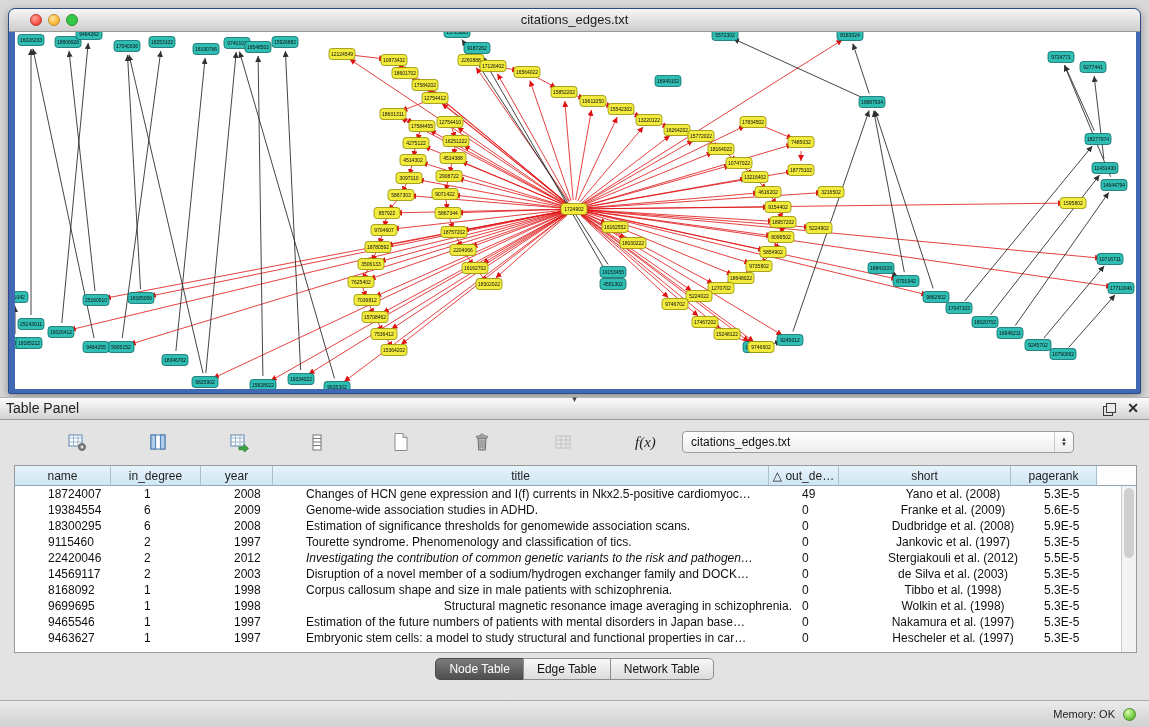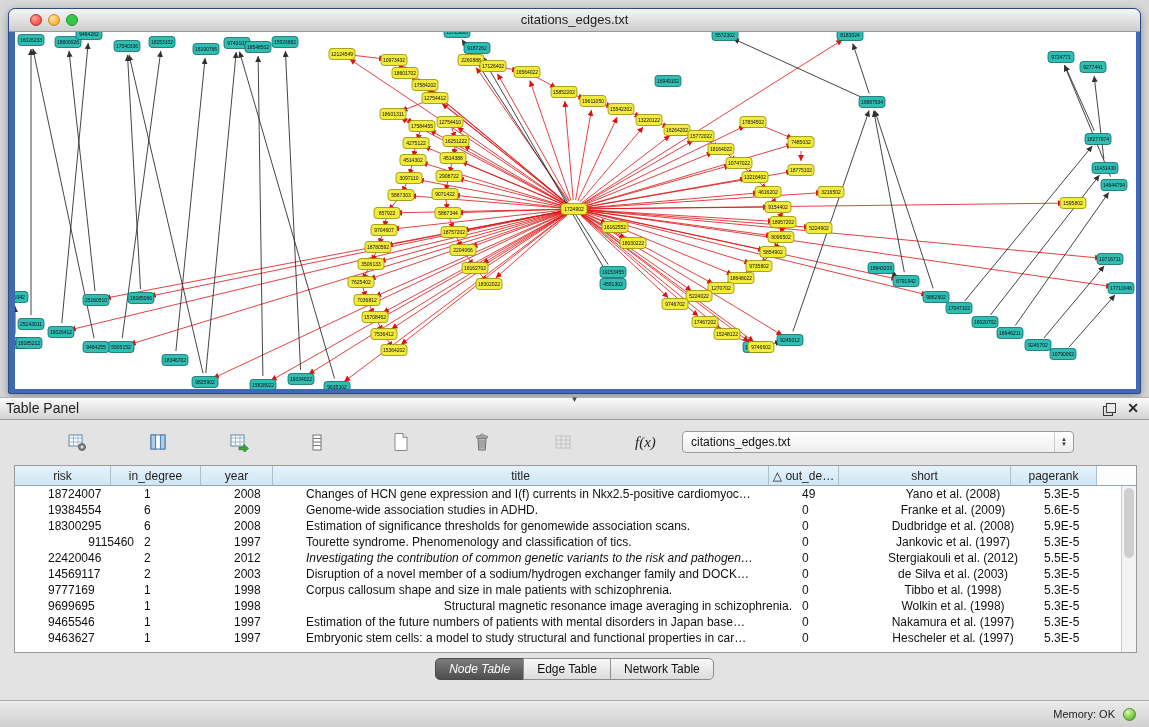--- a/index.html
+++ b/index.html
@@ -57,21 +57,21 @@
   .td{box-sizing:border-box;font-size:12px;line-height:16px;color:#101010;
     padding:0 5px;white-space:nowrap;overflow:hidden;}
   .vscroll{position:absolute;top:20px;right:0;width:14px;bottom:0;background:#f3f3f3;border-left:1px solid #cccccc;}
   .vthumb{position:absolute;left:2px;right:2px;top:2px;height:70px;background:#cfcfcf;border-radius:5px;}
   
   .tabs{position:absolute;left:0;top:260px;width:100%;display:flex;justify-content:center;}
   .seg{height:20px;line-height:20px;font-size:12px;padding:0 13px;
     border:1px solid #8d8d8d;background:linear-gradient(#f8f8f8,#dcdcdc);color:#111;margin-left:-1px;}
   .seg.first{border-radius:5px 0 0 5px;margin-left:0;}
   .seg.last{border-radius:0 5px 5px 0;}
-  .seg.active{background:linear-gradient(#7b7b7b,#4e4e4e);color:#fff;border-color:#4a4a4a;font-style:italic;}
+  .seg.active{background:linear-gradient(#7b7b7b,#4e4e4e);color:#fff;border-color:#4a4a4a;}
   
   .statusbar{position:absolute;left:0;top:700px;width:1149px;height:27px;
     background:linear-gradient(#ebebeb,#d0d0d0);border-top:1px solid #ababab;box-sizing:border-box;}
   .mem-label{position:absolute;right:34px;top:0;line-height:26px;font-size:11px;color:#222;}
   .mem-orb{position:absolute;right:13px;top:7px;width:13px;height:13px;border-radius:50%;
     background:radial-gradient(circle at 35% 28%,#dcf9ae,#7fd24b 55%,#3e9a1e);border:1px solid #4c8a29;box-sizing:border-box;}
 </style>
 </head>
 <body>
 
@@ -775,21 +775,21 @@
       <span class="combo-text">citations_edges.txt</span>
       <span class="combo-arrows">
           <span>▲</span>
           <span>▼</span>
         </span>
     </span>
   </div>
 
   <div class="table-area">
     <div class="thead" id="thead">
-        <div class="th" style="width: 96px;">risk</div>
+        <div class="th" style="width: 96px;">name</div>
         <div class="th" style="width: 90px;">in_degree</div>
         <div class="th" style="width: 72px;">year</div>
         <div class="th" style="width: 496px;">title</div>
         <div class="th" style="width: 70px;">△ out_de…</div>
         <div class="th" style="width: 172px;">short</div>
         <div class="th" style="width: 86px;">pagerank</div>
         <div class="th-filler"></div>
       </div>
     <div id="tbody">
         <div class="tr">
@@ -813,21 +813,21 @@
         <div class="tr">
           <div class="td" style="width: 96px; text-align: left;">18300295</div>
           <div class="td" style="width: 90px; text-align: left;">6</div>
           <div class="td" style="width: 72px; text-align: left;">2008</div>
           <div class="td" style="width: 496px; text-align: left;">Estimation of significance thresholds for genomewide association scans.</div>
           <div class="td" style="width: 70px; text-align: left;">0</div>
           <div class="td" style="width: 172px; text-align: center;">Dudbridge et al. (2008)</div>
           <div class="td" style="width: 86px; text-align: left;">5.9E-5</div>
         </div>
         <div class="tr">
-          <div class="td" style="width: 96px; text-align: right;">9115460</div>
+          <div class="td" style="width: 96px; text-align: left;">9115460</div>
           <div class="td" style="width: 90px; text-align: left;">2</div>
           <div class="td" style="width: 72px; text-align: left;">1997</div>
           <div class="td" style="width: 496px; text-align: left;">Tourette syndrome. Phenomenology and classification of tics.</div>
           <div class="td" style="width: 70px; text-align: left;">0</div>
           <div class="td" style="width: 172px; text-align: center;">Jankovic et al. (1997)</div>
           <div class="td" style="width: 86px; text-align: left;">5.3E-5</div>
         </div>
         <div class="tr">
           <div class="td" style="width: 96px; text-align: left;">22420046</div>
           <div class="td" style="width: 90px; text-align: left;">2</div>
@@ -840,21 +840,21 @@
         <div class="tr">
           <div class="td" style="width: 96px; text-align: left;">14569117</div>
           <div class="td" style="width: 90px; text-align: left;">2</div>
           <div class="td" style="width: 72px; text-align: left;">2003</div>
           <div class="td" style="width: 496px; text-align: left;">Disruption of a novel member of a sodium/hydrogen exchanger family and DOCK…</div>
           <div class="td" style="width: 70px; text-align: left;">0</div>
           <div class="td" style="width: 172px; text-align: center;">de Silva et al. (2003)</div>
           <div class="td" style="width: 86px; text-align: left;">5.3E-5</div>
         </div>
         <div class="tr">
-          <div class="td" style="width: 96px; text-align: left;">9777169</div>
+          <div class="td" style="width: 96px; text-align: left;">8168092</div>
           <div class="td" style="width: 90px; text-align: left;">1</div>
           <div class="td" style="width: 72px; text-align: left;">1998</div>
           <div class="td" style="width: 496px; text-align: left;">Corpus callosum shape and size in male patients with schizophrenia.</div>
           <div class="td" style="width: 70px; text-align: left;">0</div>
           <div class="td" style="width: 172px; text-align: center;">Tibbo et al. (1998)</div>
           <div class="td" style="width: 86px; text-align: left;">5.3E-5</div>
         </div>
         <div class="tr">
           <div class="td" style="width: 96px; text-align: left;">9699695</div>
           <div class="td" style="width: 90px; text-align: left;">1</div>

